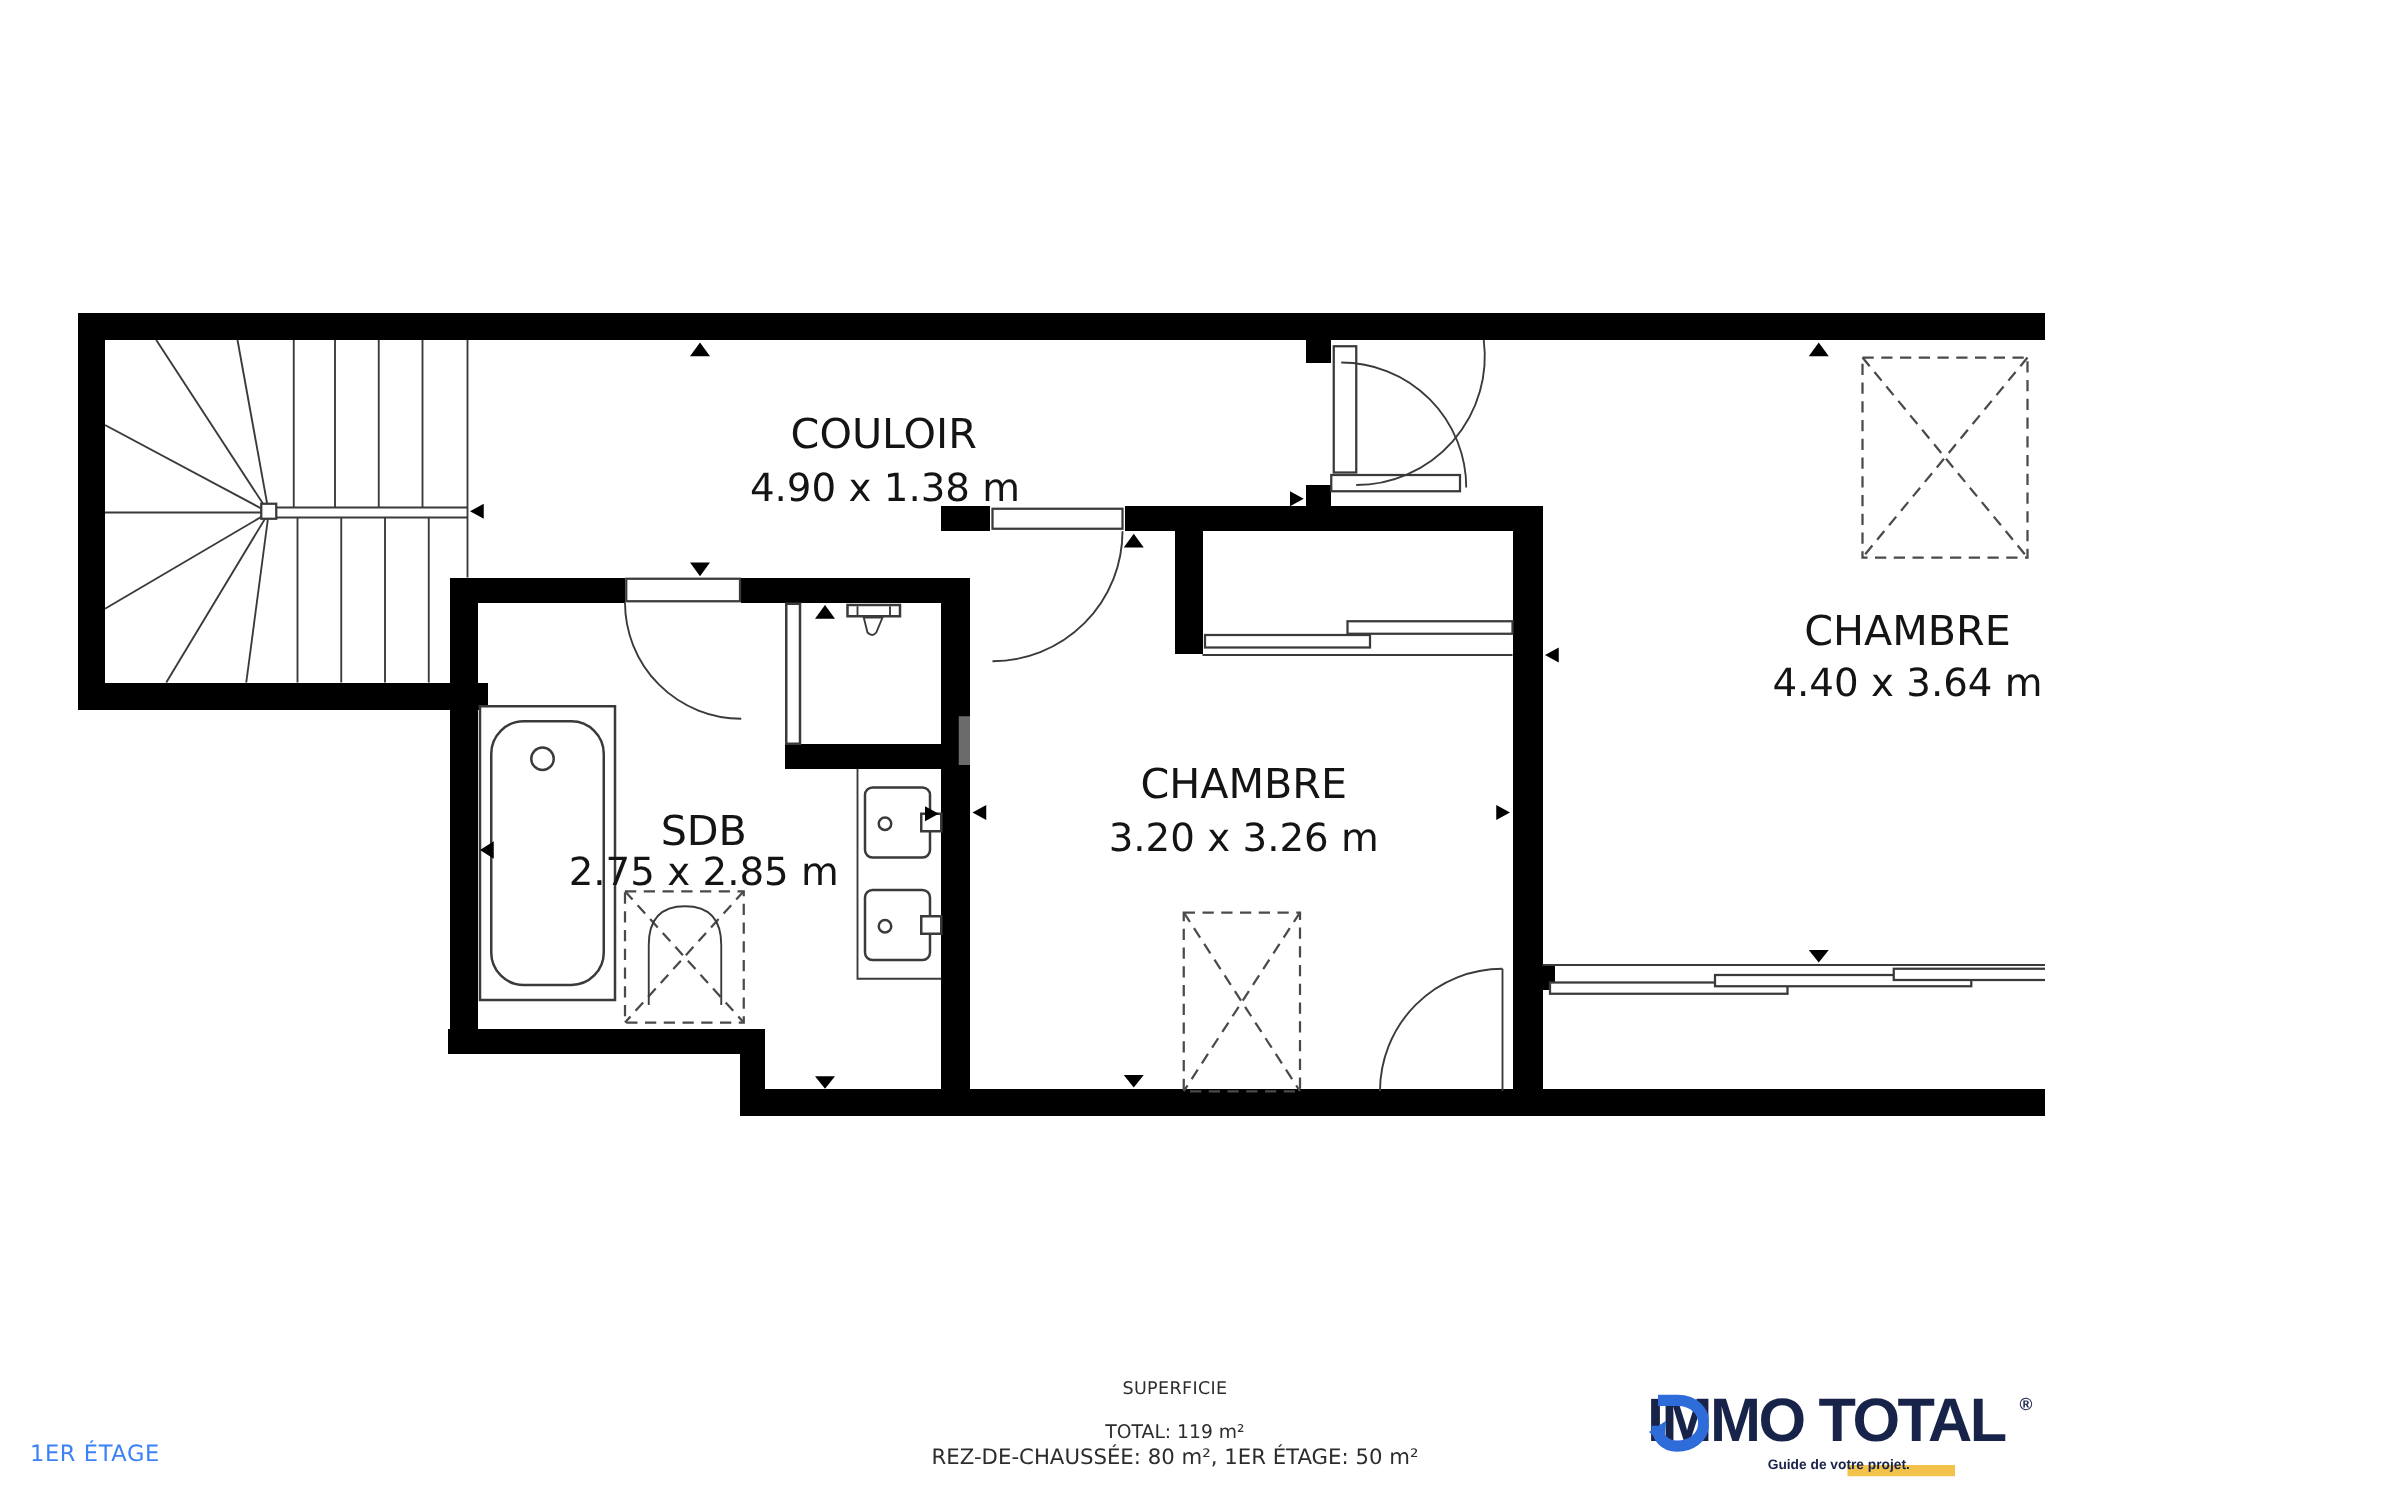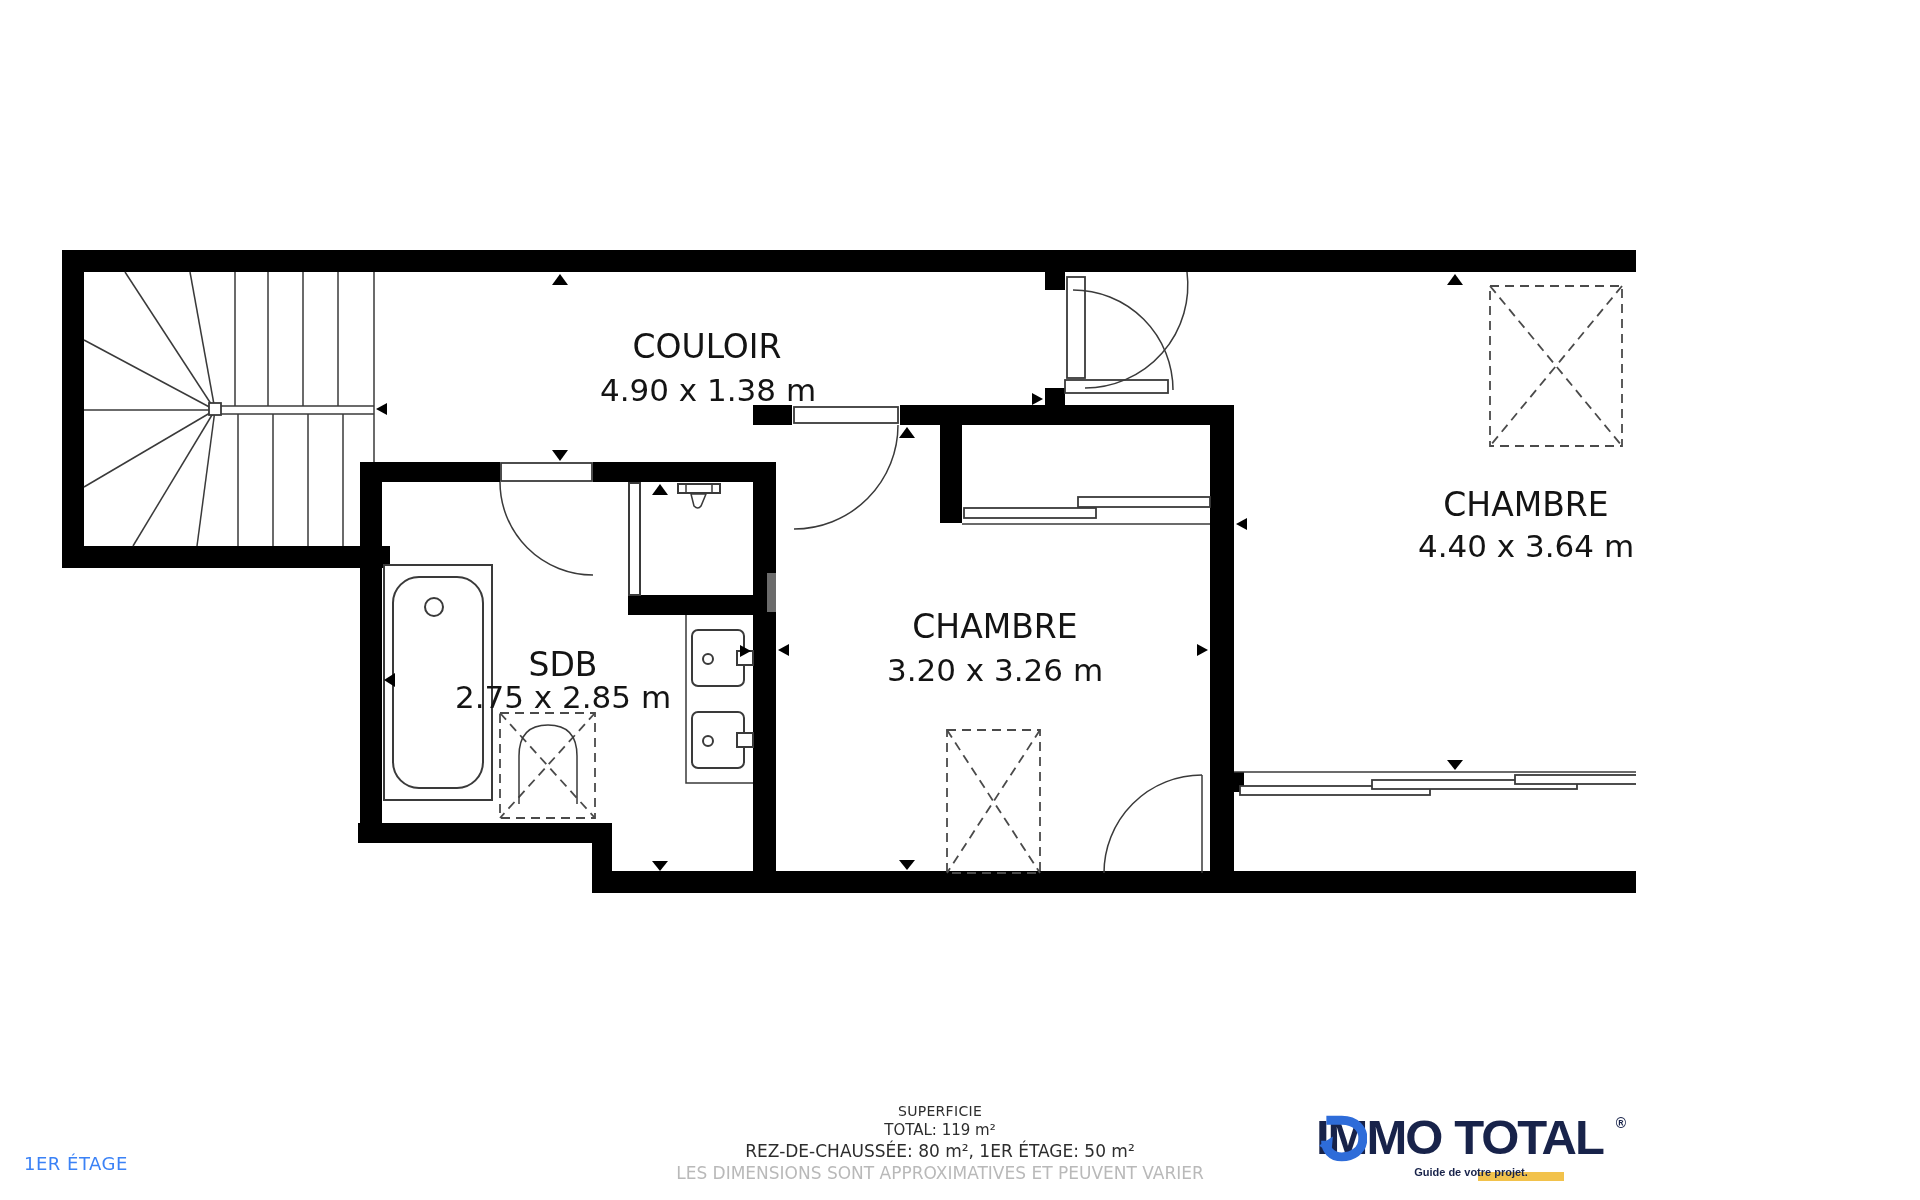--- a/index.html
+++ b/index.html
@@ -13,26 +13,26 @@
   .wall{fill:var(--wall);shape-rendering:crispEdges;}
   .ln1{stroke:var(--line);stroke-width:1.5;fill:none;}
   .dash{stroke:#4a4a4a;stroke-width:1.8;fill:none;stroke-dasharray:9 6;}
   .leaf{fill:#ffffff;stroke:var(--line);stroke-width:1.8;}
   .mk{fill:var(--wall);}
   .fix{stroke:var(--line);stroke-width:2;fill:#ffffff;}
   .roomname{font:400 33px "DejaVu Sans",sans-serif;fill:#141414;text-anchor:middle;}
   .roomdims{font:400 31px "DejaVu Sans",sans-serif;fill:#141414;text-anchor:middle;}
   .footer{position:absolute;left:0;top:1103px;width:1880px;text-align:center;color:var(--ink);}
   .footer .f1{font-size:14px;letter-spacing:.3px;}
-  .footer .f2{font-size:15px;margin-top:2px;}
+  .footer .f2{font-size:15px;margin-top:17px;}
   .footer .f3{font-size:17px;margin-top:2px;}
   .footer .f4{font-size:17px;margin-top:2px;color:var(--muted);}
   .floor-label{position:absolute;left:24px;top:1153px;font-size:18px;color:#3b82f6;letter-spacing:.5px;}
   .logo{position:absolute;right:10px;top:1113px;width:310px;text-align:center;}
-  .logo .brandrow{display:flex;align-items:center;justify-content:space-between;gap:0;}
+  .logo .brandrow{display:flex;align-items:center;justify-content:flex-end;gap:12px;}
   .logo .word{font-family:"Liberation Sans",sans-serif;font-weight:800;font-size:49px;
               color:var(--navy);letter-spacing:-2px;line-height:1;}
   .logo .dmark{margin:0 -1px;}
   .logo .reg{font-family:"Liberation Sans",sans-serif;font-weight:700;font-size:14px;
              color:var(--navy);align-self:flex-start;margin-top:2px;}
   .logo .tagline{position:relative;margin-top:4px;font-family:"Liberation Sans",sans-serif;
                  font-weight:700;font-size:11px;color:var(--navy);}
   .logo .tagline .hl{position:absolute;right:62px;bottom:-3px;width:86px;height:9px;
                      background:var(--yellow);z-index:0;}
   .logo .tagline .tl-text{position:relative;z-index:1;}
@@ -202,21 +202,20 @@
 
       <text class="roomname" x="563" y="676">SDB</text>
       <text class="roomdims" x="563" y="708">2.75 x 2.85 m</text>
     </g>
   </svg>
 
   <div class="footer">
     <div class="f1">SUPERFICIE</div>
     <div class="f2">TOTAL: 119 m²</div>
     <div class="f3">REZ-DE-CHAUSSÉE: 80 m², 1ER ÉTAGE: 50 m²</div>
-    <div class="f4">LES DIMENSIONS SONT APPROXIMATIVES ET PEUVENT VARIER</div>
   </div>
 
   <div class="floor-label">1ER ÉTAGE</div>
 
   <div class="logo">
     <div class="brandrow">
       <span class="word">IMMO</span>
       <svg class="dmark" width="52" height="52" viewBox="0 0 64 64">
         <path d="M14 9 L33 9 C51 9 59 21 59 31 C59 47 45 54 33 54 C20 54 13 45 13 34" fill="none" stroke="var(--blue)" stroke-width="11"></path>
         <polygon points="22,29 5,40 20,51" fill="var(--blue)"></polygon>

